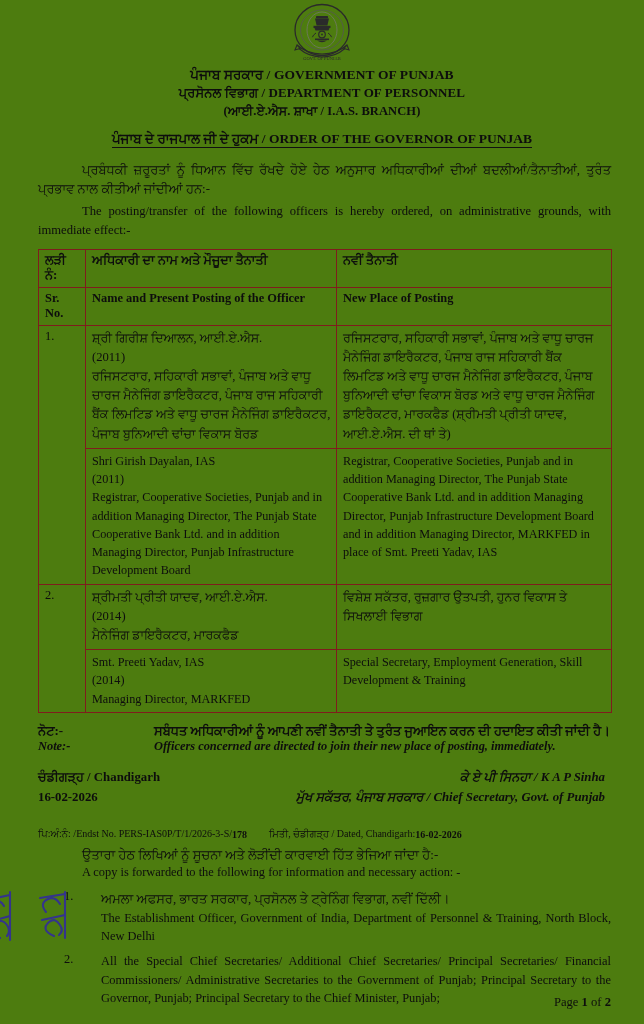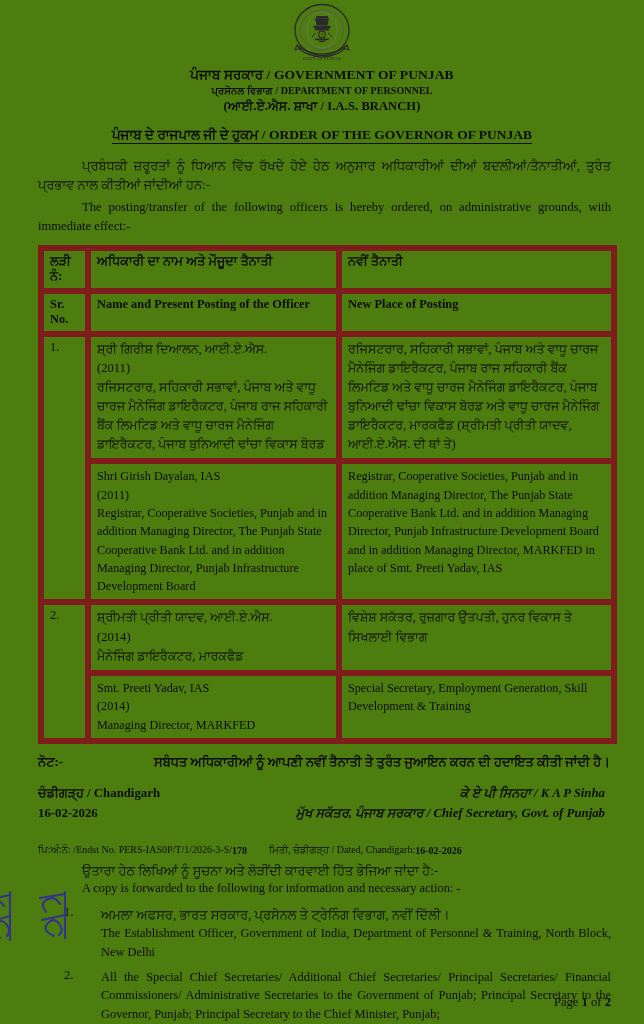--- a/index.html
+++ b/index.html
@@ -35,21 +35,21 @@
 
   
   .hdr {
     text-align: center;
     font-weight: bold;
     line-height: 1.42;
     font-size: 13.5px;
     letter-spacing: .1px;
   }
   .hdr .l1 { font-size: 13.5px; }
-  .hdr .l2 { font-size: 10px; }
+  .hdr .l2 { font-size: 13px; }
   .hdr .l3 { font-size: 12.5px; }
   .order-title {
     text-align: center;
     font-weight: bold;
     font-size: 13.5px;
     margin-top: 11px;
     margin-bottom: 4px;
   }
   .order-title span {
     border-bottom: 1.5px solid #111;
@@ -77,21 +77,21 @@
   }
 
   
   table.order-table {
     border-collapse: collapse;
     width: 573px;
     margin: 9px 0 0 0;
     table-layout: fixed;
   }
   table.order-table td, table.order-table th {
-    border: 6px solid #7f1d1d;
+    border: 1px solid #7f1d1d;
     vertical-align: top;
     padding: 3px 5px 4px 6px;
     text-align: left;
   }
   col.c-sr  { width: 47px; }
   col.c-nm  { width: 251px; }
   col.c-np  { width: 275px; }
 
   th.hd-pa {
     font-weight: bold;
@@ -351,20 +351,24 @@
           </td>
           <td class="en">Special Secretary, Employment Generation, Skill Development &amp; Training</td>
         </tr>
       </tbody>
     </table>
 
     <div class="note">
       <div class="note-row">
         <div class="note-lbl">ਨੋਟ:-</div>
         <div class="note-txt">ਸਬੰਧਤ ਅਧਿਕਾਰੀਆਂ ਨੂੰ ਆਪਣੀ ਨਵੀਂ ਤੈਨਾਤੀ ਤੇ ਤੁਰੰਤ ਜੁਆਇਨ ਕਰਨ ਦੀ ਹਦਾਇਤ ਕੀਤੀ ਜਾਂਦੀ ਹੈ।</div>
+      </div>
+      <div class="note-row">
+        <div class="note-lbl en">Note:-</div>
+        <div class="note-txt en">Officers concerned are directed to join their new place of posting, immediately.</div>
       </div>
     </div>
 
     <div class="sig">
       <div class="sig-left">
         <div>ਚੰਡੀਗੜ੍ਹ / Chandigarh</div>
         <div>16-02-2026</div>
       </div>
       <div class="sig-right">
         <div>ਕੇ ਏ ਪੀ ਸਿਨਹਾ /  K A P Sinha</div>

